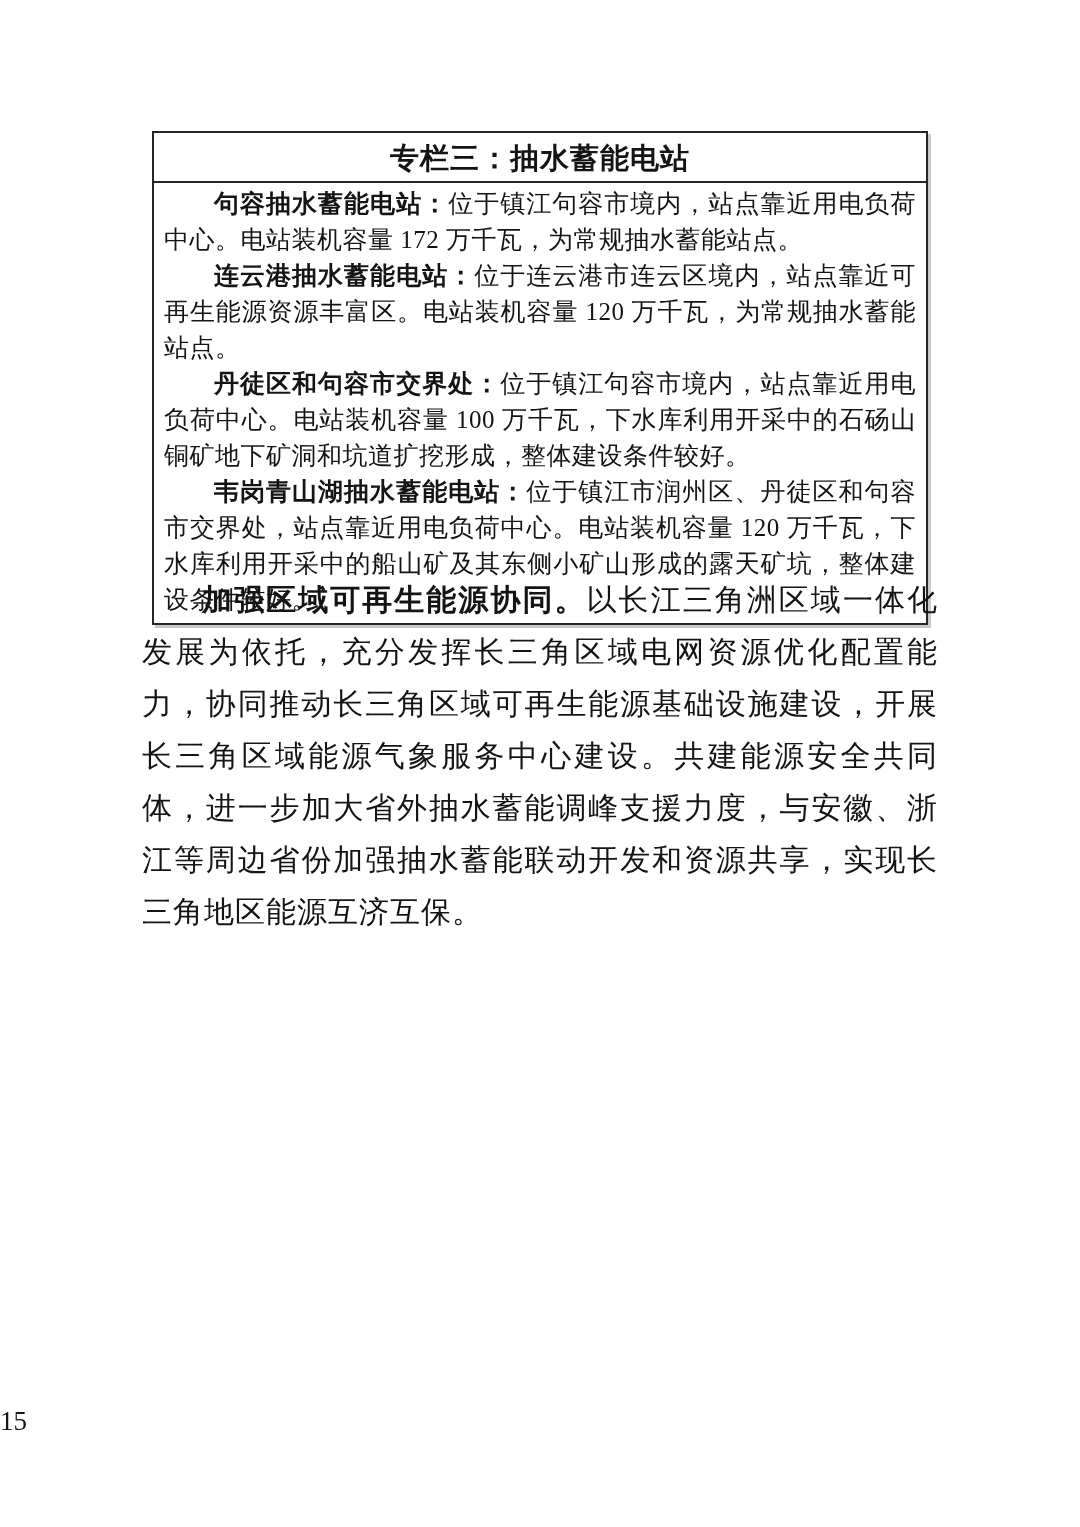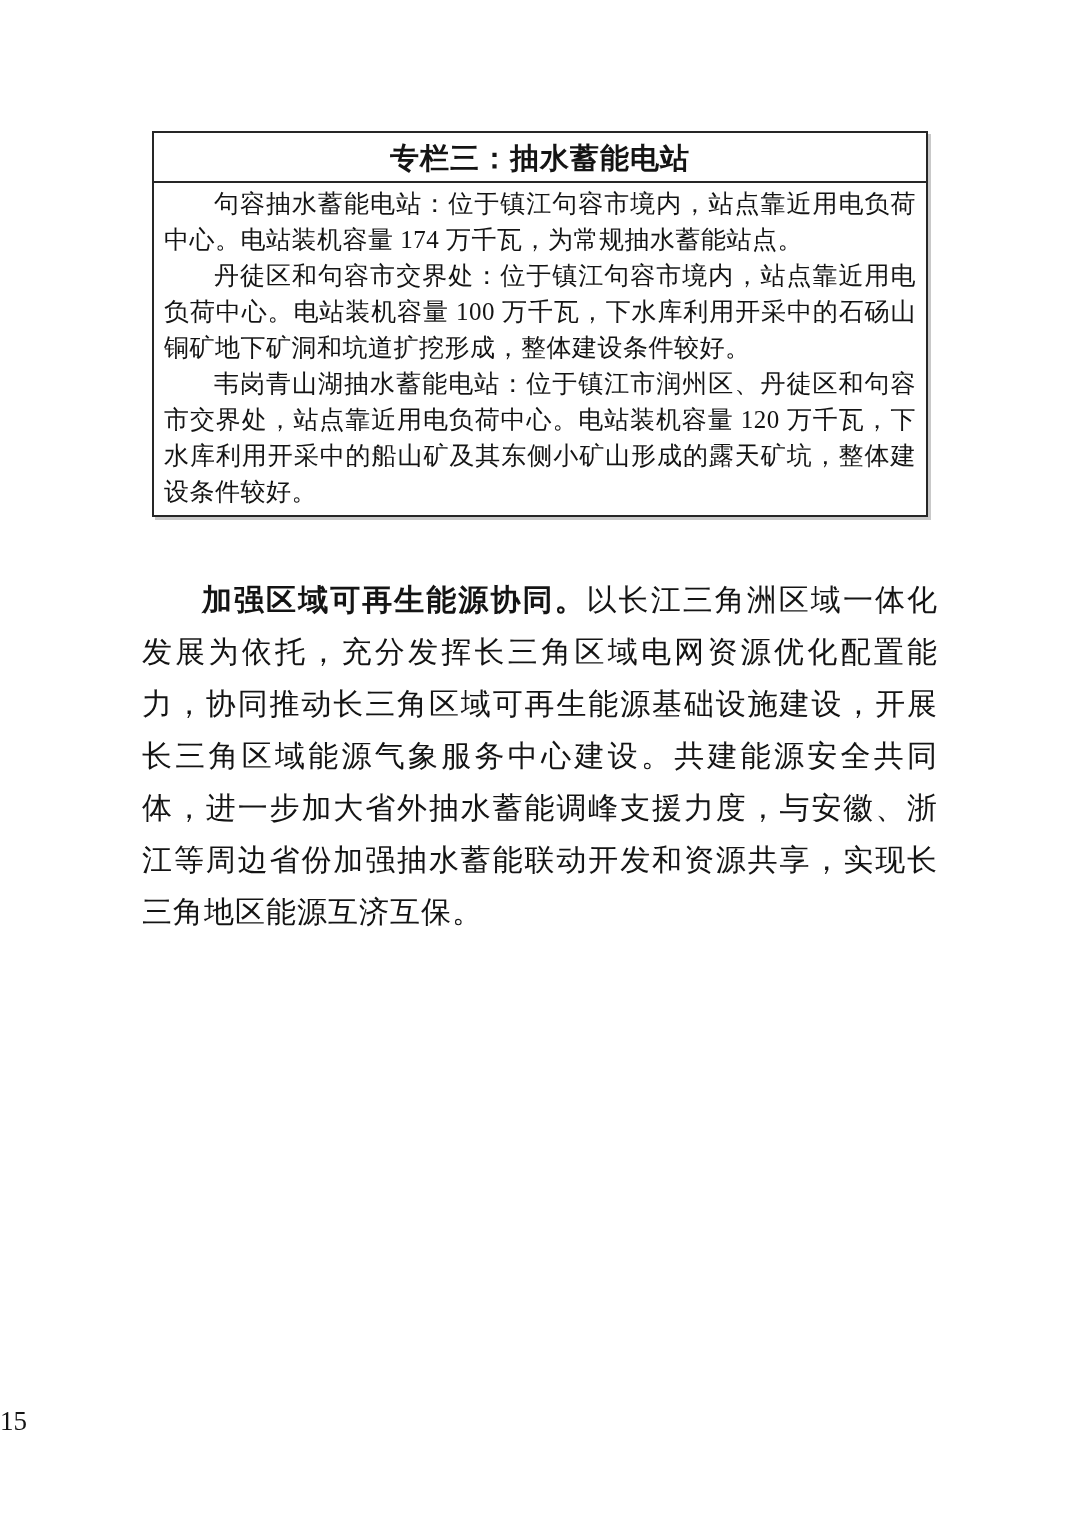--- a/index.html
+++ b/index.html
@@ -35,21 +35,21 @@
   }
   .panel-body { padding:3px 10px 5px 10px; }
   .panel-item {
     margin:0;
     font-size:25px;
     line-height:36px;
     text-align:justify;
     text-indent:2em;
     letter-spacing:0.5px;
   }
-  .panel-item .station-name { font-weight:400; }
+  .panel-item .station-name { font-weight:700; }
   
   .body-text {
     position:absolute;
     left:142px; top:574px;
     width:796px;
   }
   .para {
     margin:0;
     font-size:30px;
     line-height:52px;
@@ -69,21 +69,22 @@
   }
 </style>
 </head>
 <body>
 
 <div class="page">
 
   <div class="panel">
     <div class="panel-title">专栏三：抽水蓄能电站</div>
     <div class="panel-body" id="panel-body">
-        <p class="panel-item"><span class="station-name">句容抽水蓄能电站：</span><span>位于镇江句容市境内，站点靠近用电负荷中心。电站装机容量 174 万千瓦，为常规抽水蓄能站点。</span></p>
+        <p class="panel-item"><span class="station-name">句容抽水蓄能电站：</span><span>位于镇江句容市境内，站点靠近用电负荷中心。电站装机容量 172 万千瓦，为常规抽水蓄能站点。</span></p>
+        <p class="panel-item"><span class="station-name">连云港抽水蓄能电站：</span><span>位于连云港市连云区境内，站点靠近可再生能源资源丰富区。电站装机容量 120 万千瓦，为常规抽水蓄能站点。</span></p>
         <p class="panel-item"><span class="station-name">丹徒区和句容市交界处：</span><span>位于镇江句容市境内，站点靠近用电负荷中心。电站装机容量 100 万千瓦，下水库利用开采中的石砀山铜矿地下矿洞和坑道扩挖形成，整体建设条件较好。</span></p>
         <p class="panel-item"><span class="station-name">韦岗青山湖抽水蓄能电站：</span><span>位于镇江市润州区、丹徒区和句容市交界处，站点靠近用电负荷中心。电站装机容量 120 万千瓦，下水库利用开采中的船山矿及其东侧小矿山形成的露天矿坑，整体建设条件较好。</span></p>
       </div>
   </div>
 
   <div class="body-text" id="body-text">
       <p class="para"><span class="lead">加强区域可再生能源协同。</span><span>以长江三角洲区域一体化发展为依托，充分发挥长三角区域电网资源优化配置能力，协同推动长三角区域可再生能源基础设施建设，开展长三角区域能源气象服务中心建设。共建能源安全共同体，进一步加大省外抽水蓄能调峰支援力度，与安徽、浙江等周边省份加强抽水蓄能联动开发和资源共享，实现长三角地区能源互济互保。</span></p>
     </div>
 
   <div class="page-number">15</div>

